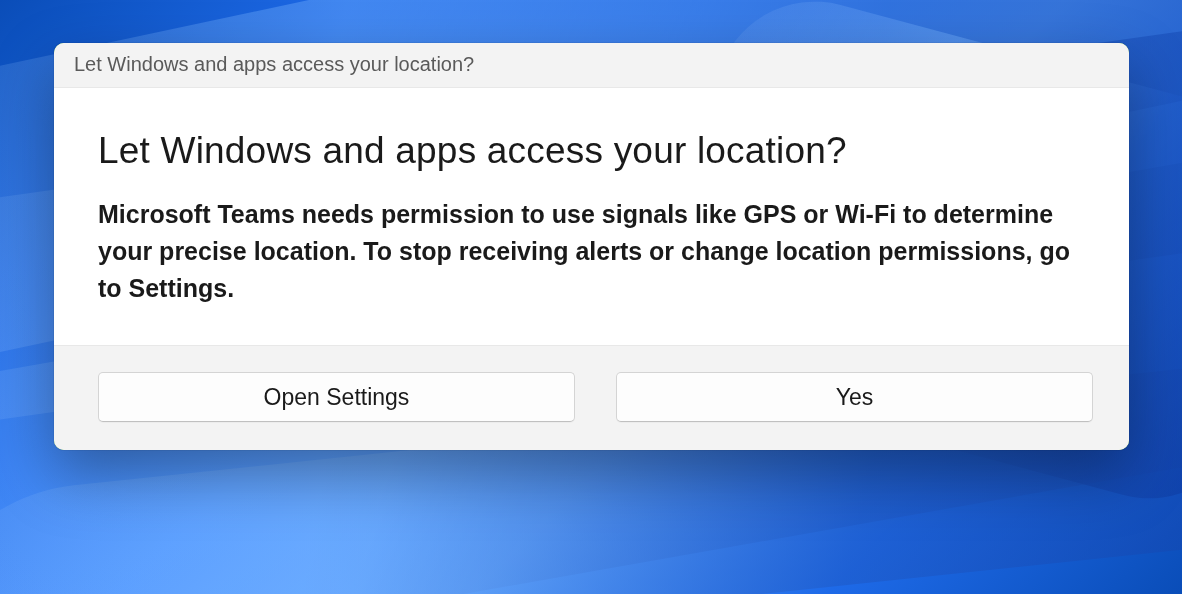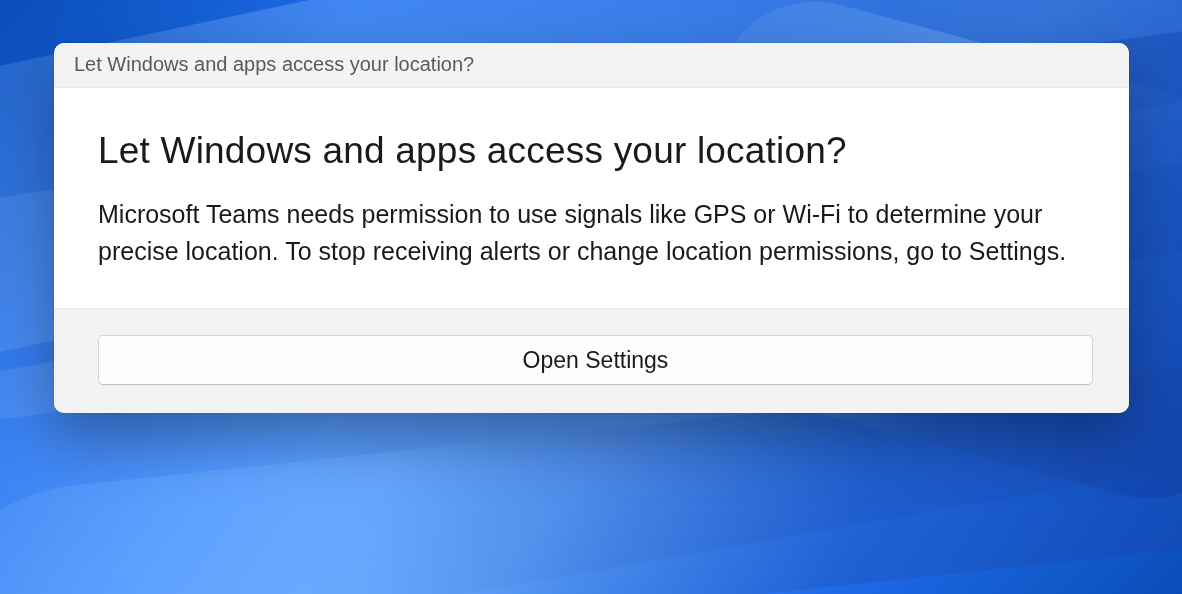--- a/index.html
+++ b/index.html
@@ -68,21 +68,21 @@
       font-weight: 400;
       color: #1a1a1a;
       margin-bottom: 24px;
       letter-spacing: 0.2px;
     }
     
     .body-text {
       font-size: 25px;
       line-height: 1.48;
       color: #1a1a1a;
-      font-weight: 400;
+      font-weight: 700;
     }
     
     .button-bar {
       background: #f3f3f3;
       border-top: 1px solid #e8e8e8;
       padding: 26px 36px 28px 44px;
       display: flex;
       gap: 41px;
     }
     
@@ -114,14 +114,15 @@
 <div class="dialog">
   <div class="titlebar">
     <div class="titlebar-text">Let Windows and apps access your location?</div>
   </div>
   <div class="content">
     <h1 class="heading">Let Windows and apps access your location?</h1>
     <p class="body-text">Microsoft Teams needs permission to use signals like GPS or Wi-Fi to determine your precise location. To stop receiving alerts or change location permissions, go to Settings.</p>
   </div>
   <div class="button-bar">
     <button class="btn">Open Settings</button>
+    <button class="btn">Yes</button>
   </div>
 </div>
 
 </body></html>

